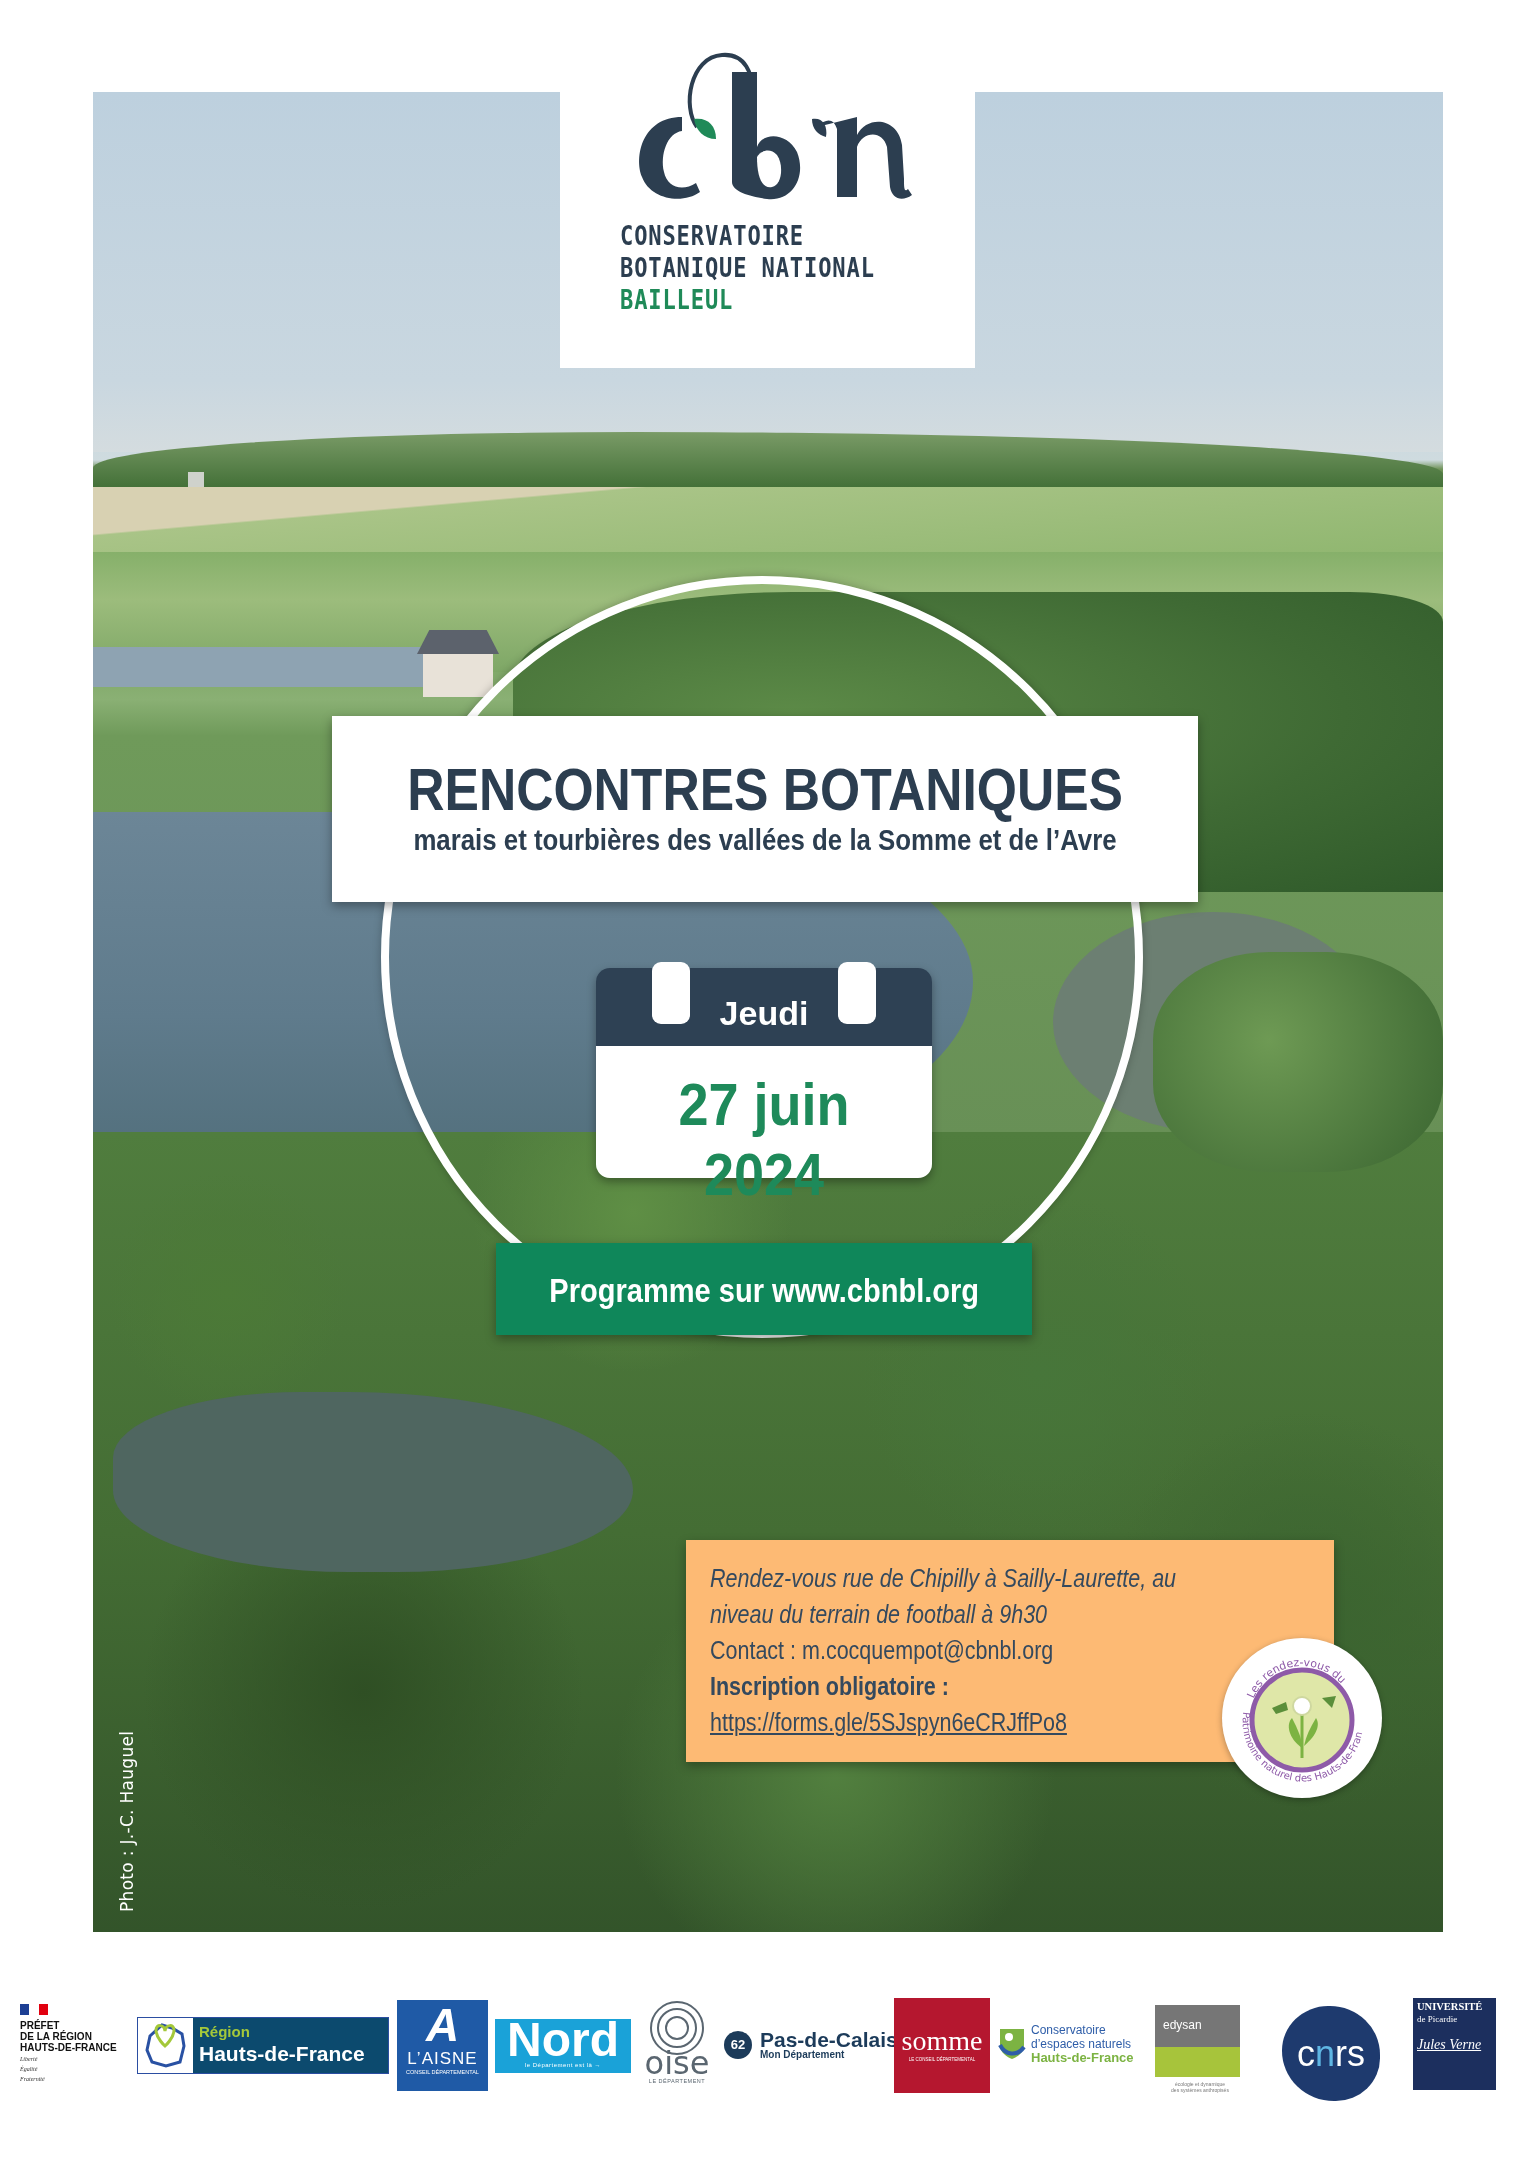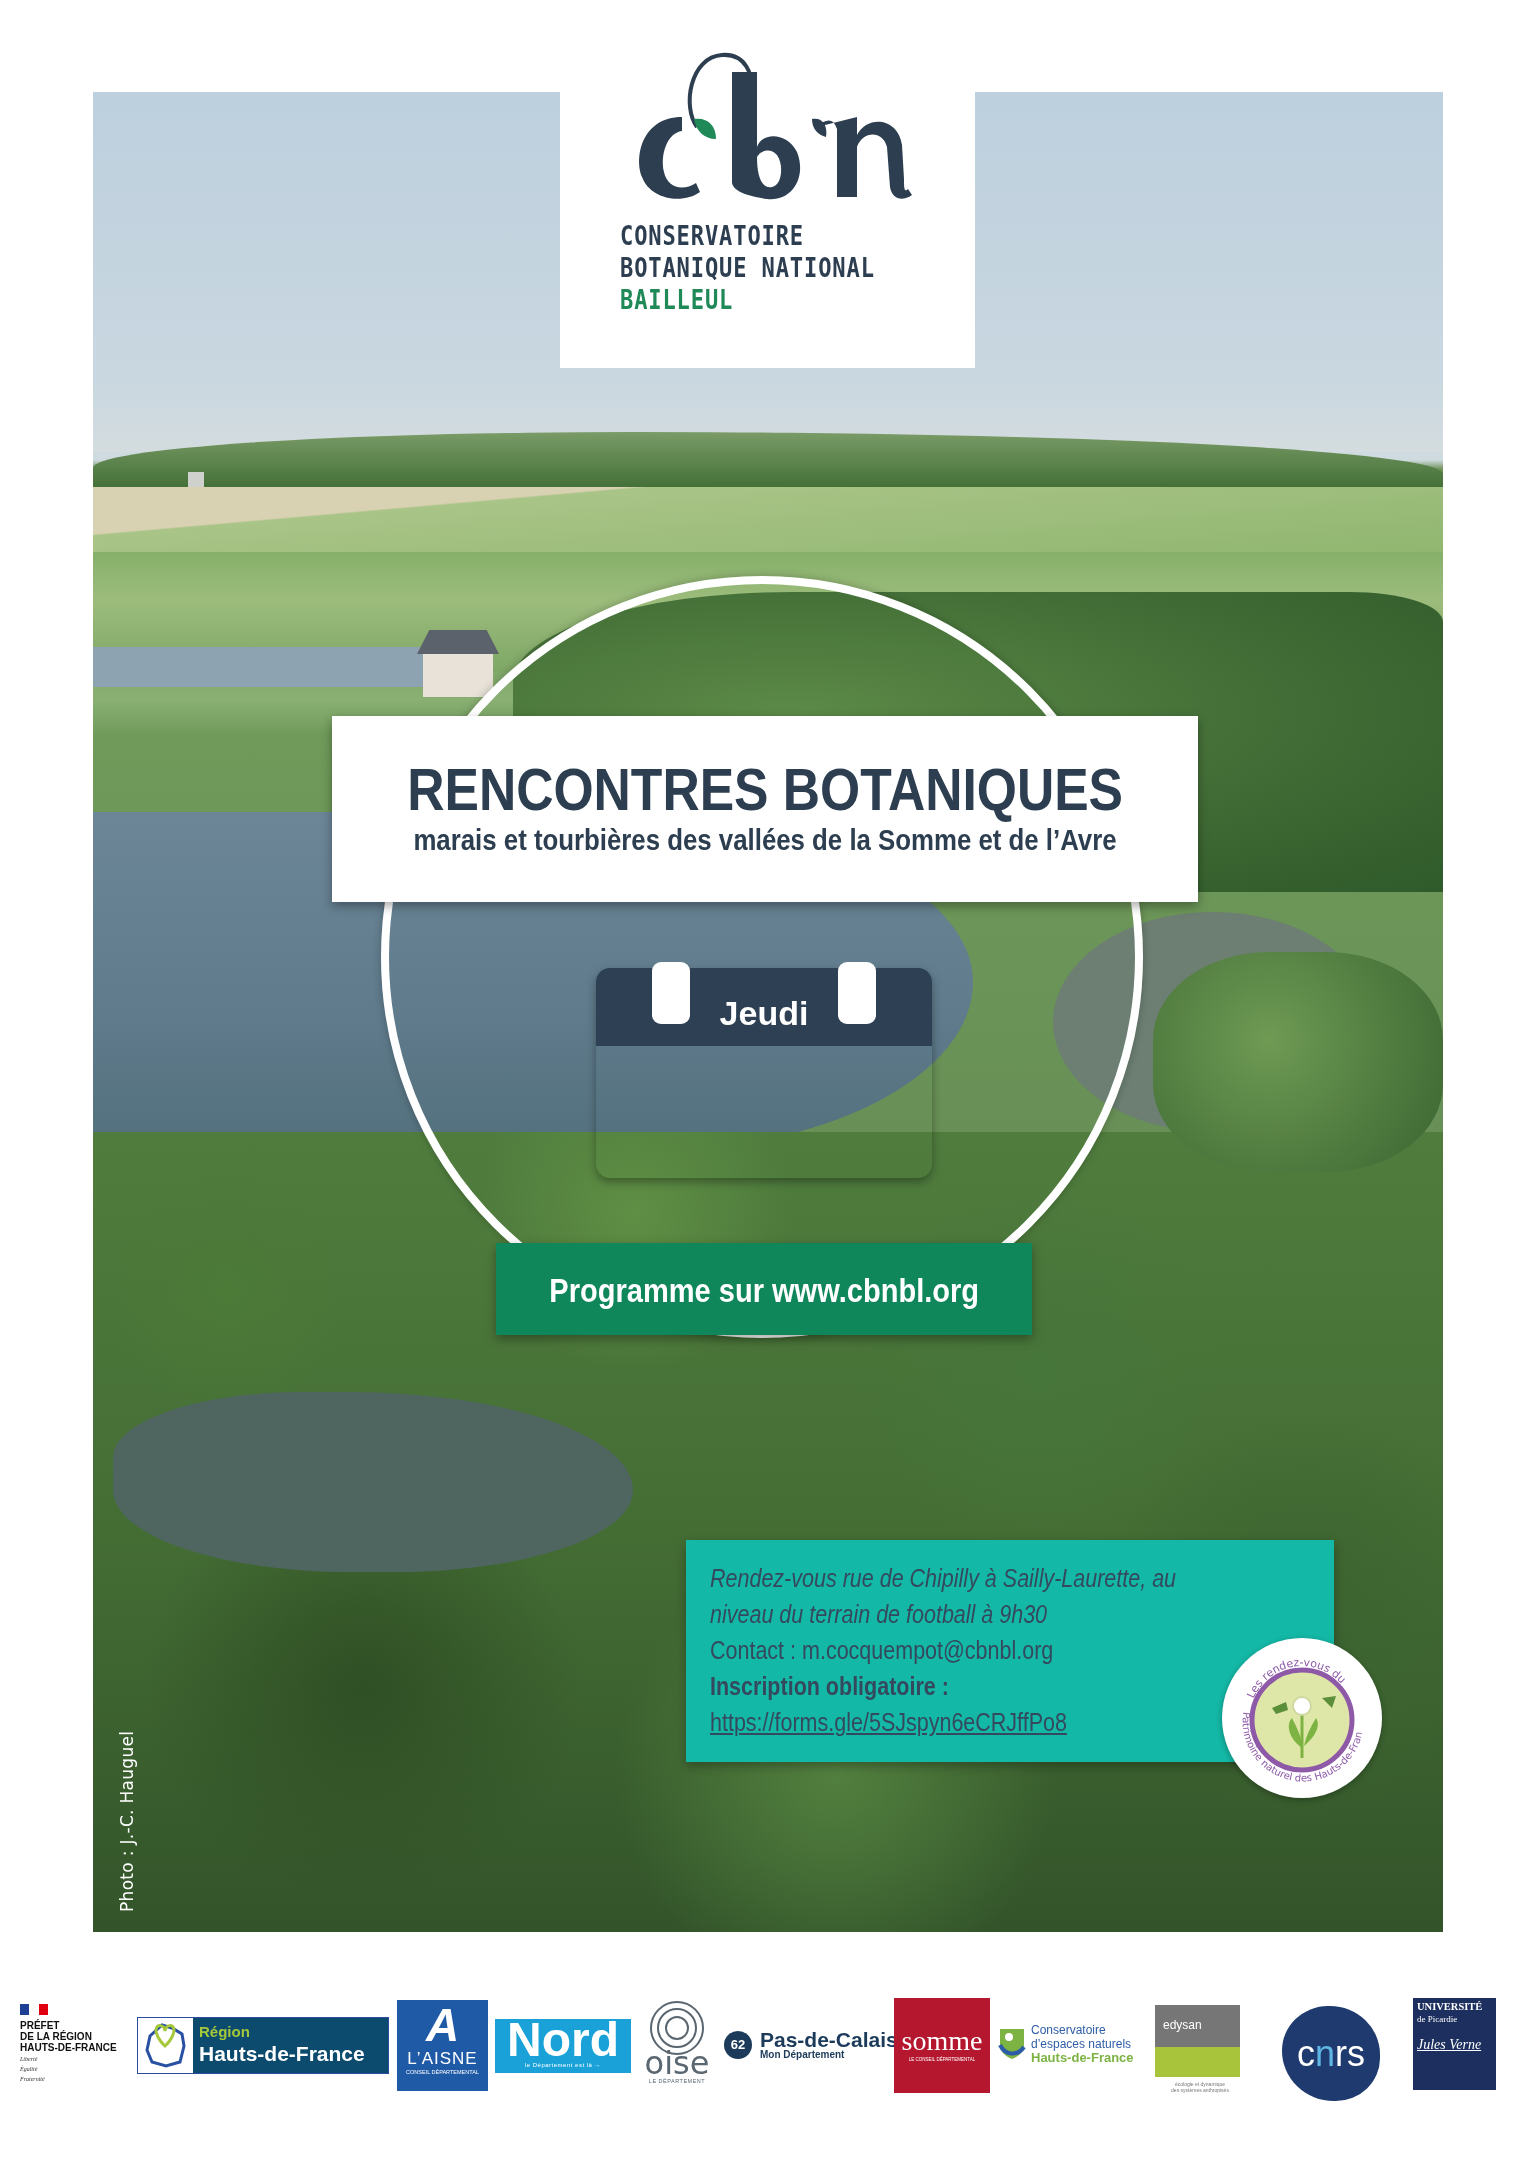--- a/index.html
+++ b/index.html
@@ -134,21 +134,21 @@
     position: absolute; left: 496px; top: 1243px; width: 536px; height: 92px;
     background: #0f875a; box-shadow: 0 4px 10px rgba(0,0,0,0.35);
     text-align: center; color: #ffffff; font-weight: bold;
     font-size: 33px; line-height: 96px; text-decoration: none;
   }
   .programme-bar span { display: inline-block; transform: scaleX(0.88); white-space: nowrap; }
 
   
   .info-box {
     position: absolute; left: 686px; top: 1540px; width: 648px; height: 222px;
-    background: #14b8a6; box-shadow: 0 4px 10px rgba(0,0,0,0.3);
+    background: #fdba74; box-shadow: 0 4px 10px rgba(0,0,0,0.3);
     padding: 20px 0 0 24px; color: #34495e;
   }
   .info-line {
     font-size: 25px; line-height: 36px; white-space: nowrap;
     transform: scaleX(0.86); transform-origin: left center;
   }
   .info-line.italic { font-style: italic; }
   .info-line.bold { font-weight: bold; }
   .info-line.link { text-decoration: underline; color: #34495e; display: block; }
 
@@ -266,20 +266,23 @@
 
 <div class="ring"></div>
 
 <div class="title-card">
   <div class="title-main">RENCONTRES BOTANIQUES</div>
   <div class="title-sub">marais et tourbières des vallées de la Somme et de l’Avre</div>
 </div>
 
 <div class="calendar">
   <div class="cal-head">Jeudi</div>
+  <div class="cal-body">
+    <div class="cal-date">27 juin 2024</div>
+  </div>
   <div class="cal-ring left"></div>
   <div class="cal-ring right"></div>
 </div>
 
 <a class="programme-bar">
   <span>Programme sur www.cbnbl.org</span>
 </a>
 
 <div class="info-box">
   <div class="info-line italic">Rendez-vous rue de Chipilly à Sailly-Laurette, au</div>

